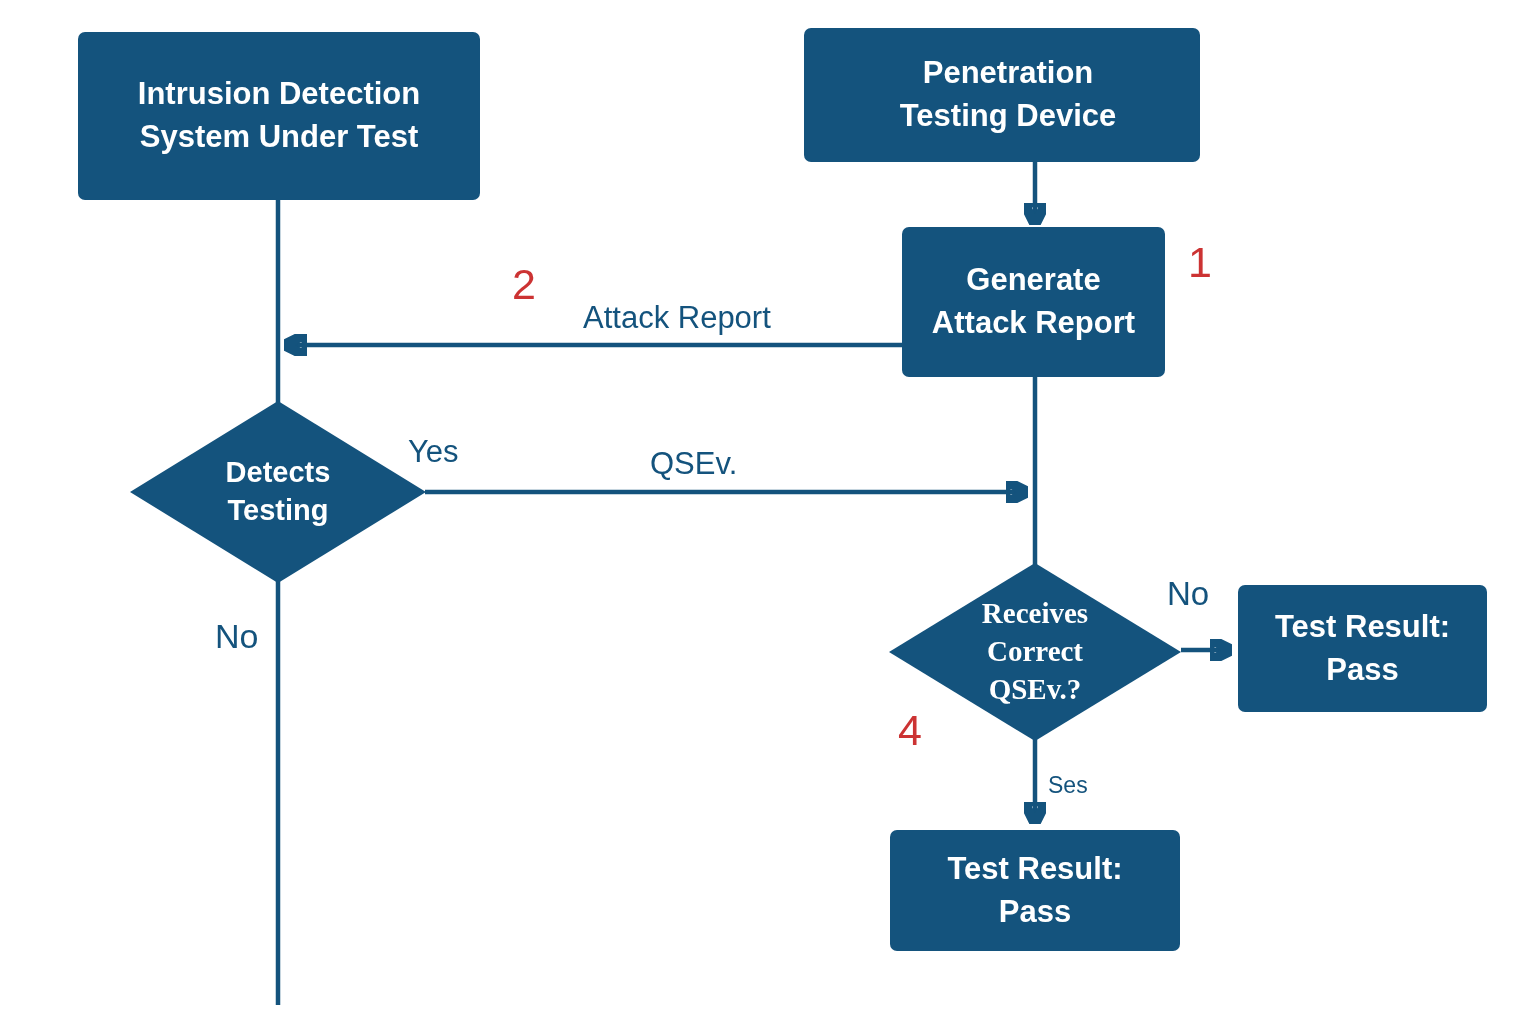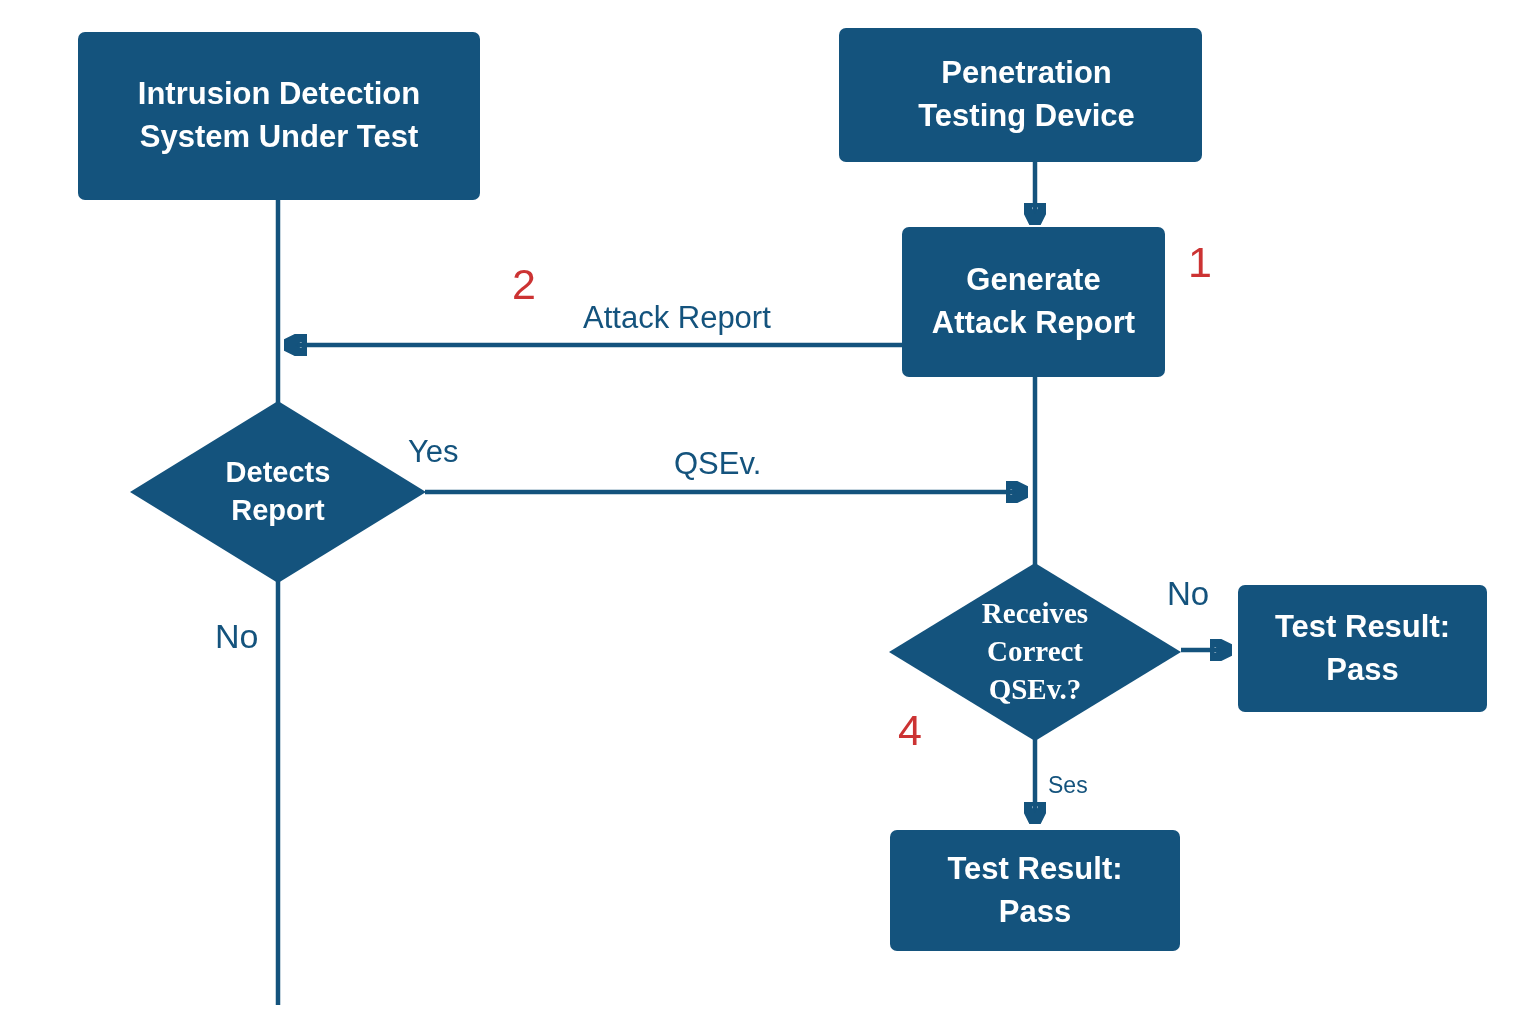--- a/index.html
+++ b/index.html
@@ -30,21 +30,21 @@
     display: flex;
     align-items: center;
     justify-content: center;
     text-align: center;
     font-weight: 700;
     font-size: 31px;
     line-height: 1.38;
     white-space: pre-line;
   }
   #node-ids           { left: 78px;   top: 32px;  width: 402px; height: 168px; }
-  #node-ptd           { left: 839px;  top: 28px;  width: 363px; height: 134px; padding-left: 12px; }
+  #node-ptd           { left: 804px;  top: 28px;  width: 396px; height: 134px; padding-left: 12px; }
   #node-generate      { left: 902px;  top: 227px; width: 263px; height: 150px; }
   #node-result-right  { left: 1238px; top: 585px; width: 249px; height: 127px; }
   #node-result-bottom { left: 890px;  top: 830px; width: 290px; height: 121px; }
 
   .diamond { position: absolute; }
   .diamond .shape {
     position: absolute; inset: 0;
     background: var(--node-fill);
     clip-path: polygon(50% 0, 100% 50%, 50% 100%, 0 50%);
   }
@@ -63,21 +63,21 @@
 
   .edge-label {
     position: absolute;
     color: var(--line);
     font-size: 31px;
     font-weight: 500;
     white-space: nowrap;
   }
   #label-attack-report { left: 583px;  top: 300px; }
   #label-yes           { left: 408px;  top: 434px; }
-  #label-qsev          { left: 650px;  top: 446px; margin-left: 24px; }
+  #label-qsev          { left: 650px;  top: 446px; }
   #label-no-left       { left: 215px;  top: 617px; font-size: 34px; }
   #label-no-right      { left: 1167px; top: 575px; font-size: 33px; }
   #label-ses           { left: 1048px; top: 772px; font-size: 23px; }
 
   .step-num {
     position: absolute;
     color: var(--step-number);
     font-size: 43px;
     font-weight: 500;
   }
@@ -111,21 +111,21 @@
 
   <div class="node" id="node-ptd">Penetration
 Testing Device</div>
 
   <div class="node" id="node-generate">Generate
 Attack Report</div>
 
   <div class="diamond" id="node-detects">
     <div class="shape"></div>
     <div class="label">Detects
-Report</div>
+Testing</div>
   </div>
 
   <div class="diamond" id="node-receives">
     <div class="shape"></div>
     <div class="label">Receives
 Correct
 QSEv.?</div>
   </div>
 
   <div class="node" id="node-result-right">Test Result:

